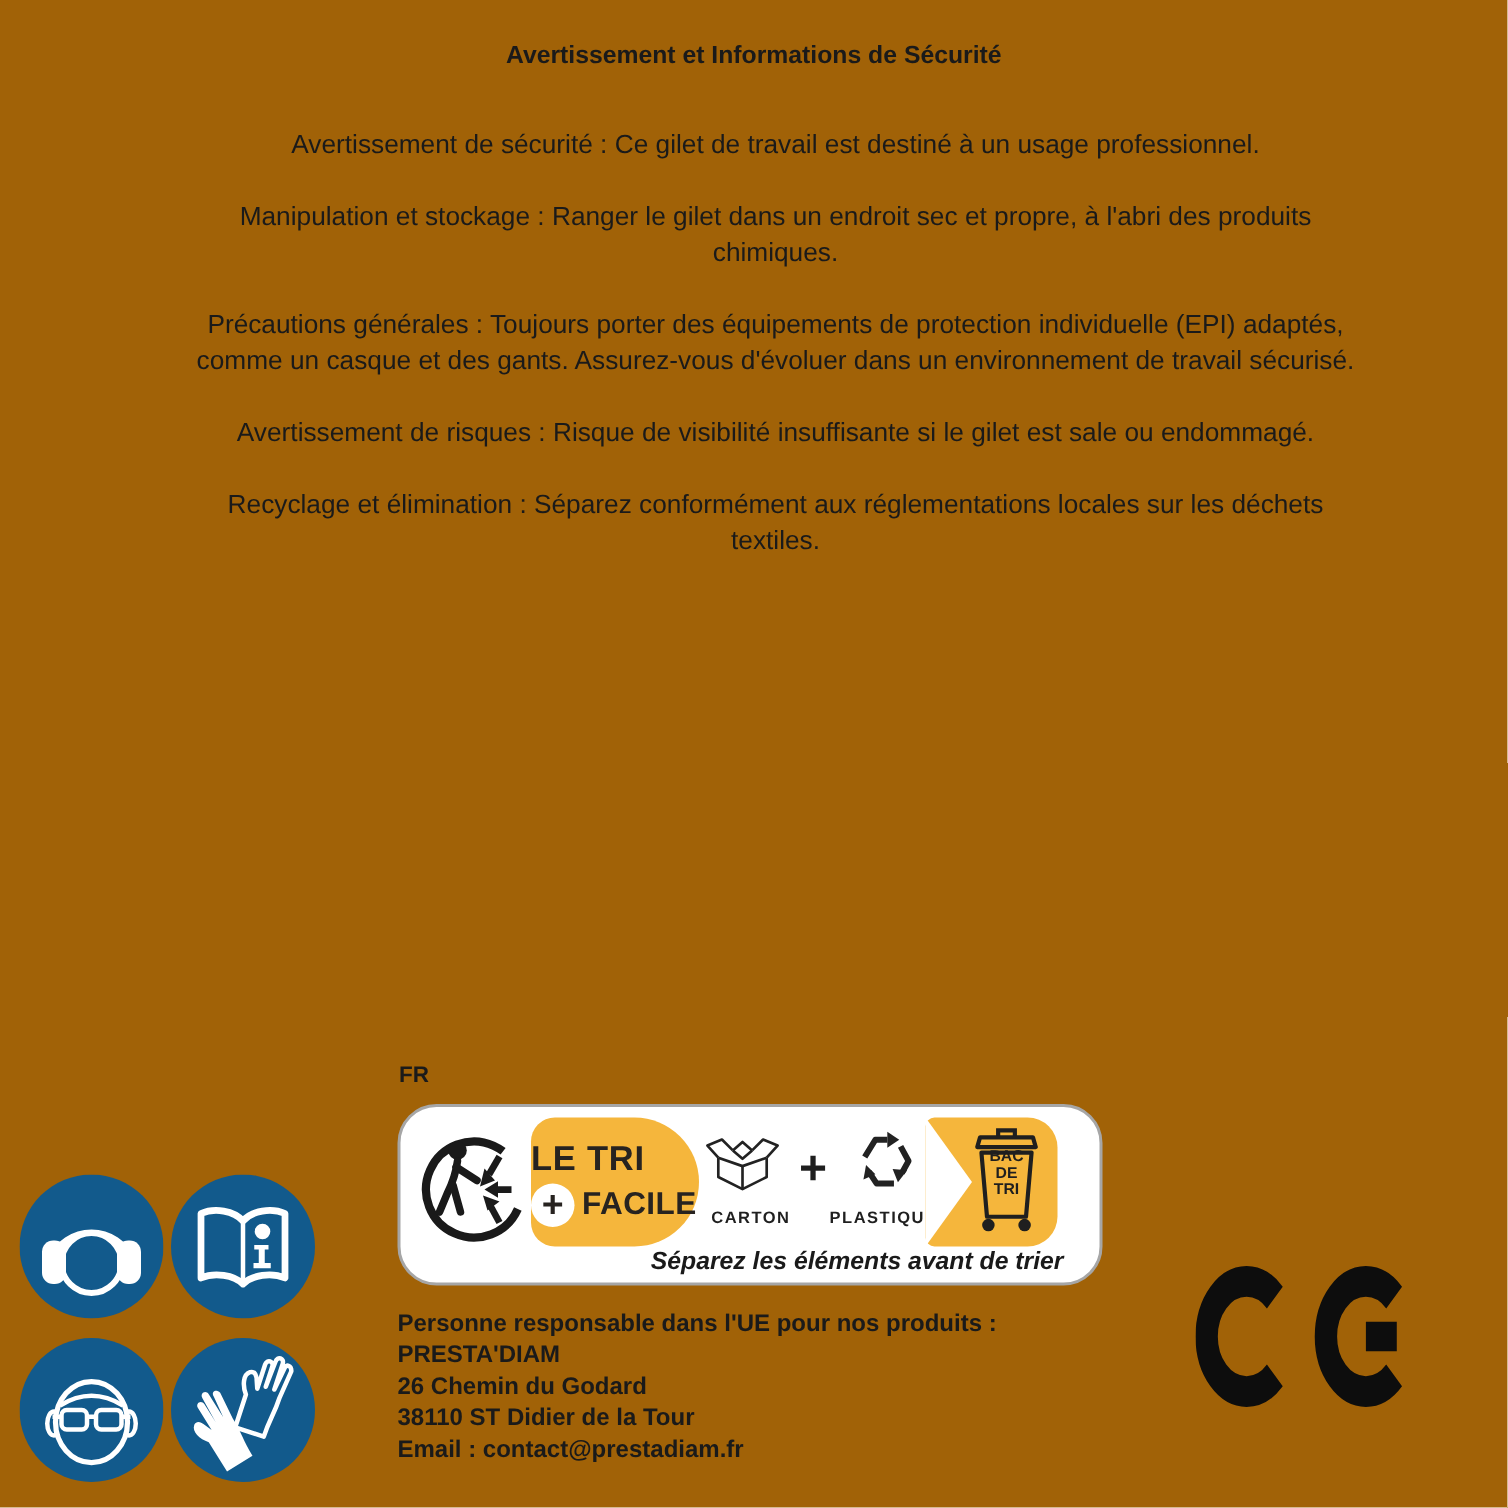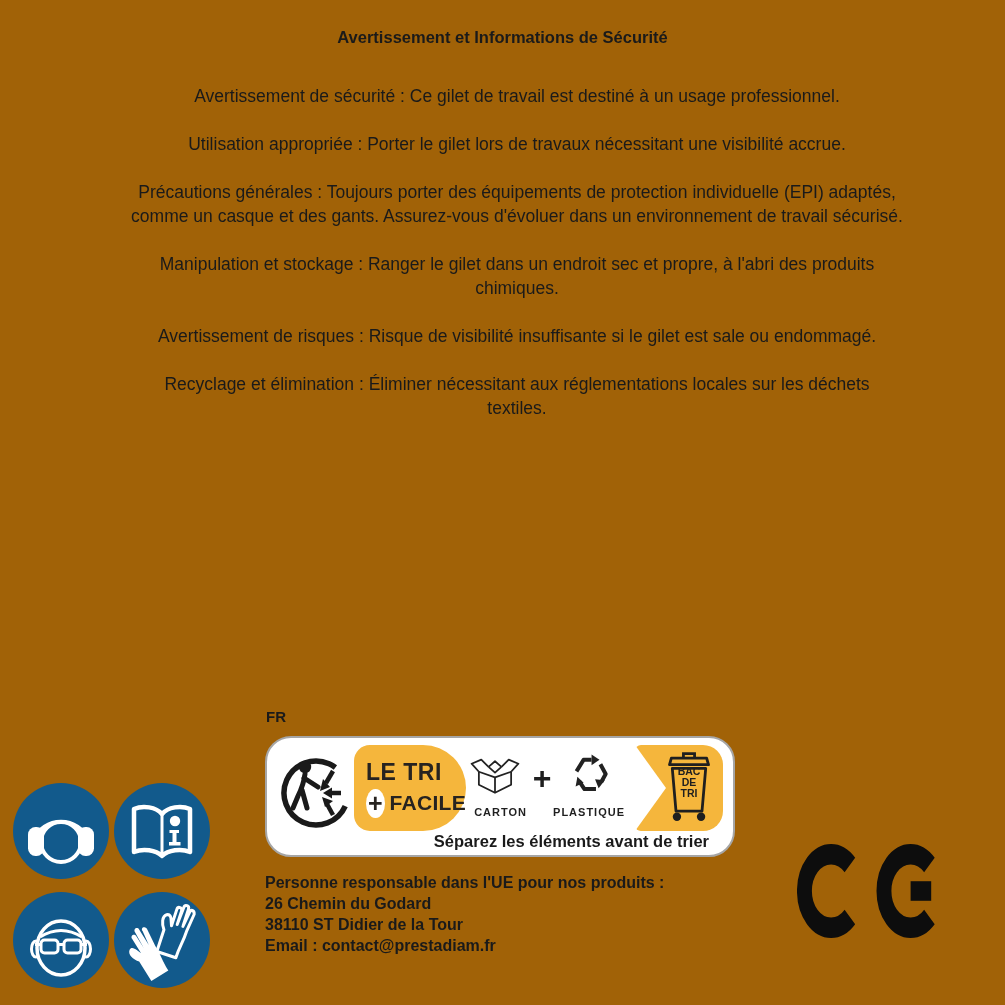--- a/index.html
+++ b/index.html
@@ -13,65 +13,64 @@
   
   .ppe{position:absolute;width:96px;height:96px;}
   .ppe svg{display:block;width:96px;height:96px;}
 
   
   .fr-code{position:absolute;left:266px;top:708px;font-size:15px;font-weight:bold;}
   .tri-label{position:absolute;left:265px;top:736px;width:470px;height:121px;background:#fff;
              border:2px solid #a6a6a6;border-radius:26px;box-sizing:border-box;}
   .triman{position:absolute;left:12px;top:8px;width:74px;height:90px;}
   .band-left{position:absolute;left:87px;top:7px;width:112px;height:86px;background:#f5b63c;
-             border-radius:20px 54px 54px 20px;padding-left:12px;box-sizing:border-box;
+             border-radius:20px 54px 54px 20px;box-sizing:border-box;
              display:flex;flex-direction:column;justify-content:center;}
   .tri-word1{font-size:23px;font-weight:bold;color:#272320;letter-spacing:.5px;}
   .tri-row2{display:flex;align-items:center;margin-top:3px;}
   .plus-circle{width:29px;height:29px;border-radius:50%;background:#fff;color:#272320;
                font-size:25px;font-weight:bold;line-height:29px;text-align:center;margin-right:5px;}
   .tri-word2{font-size:21px;font-weight:bold;color:#272320;letter-spacing:.3px;}
   .mat-icon{position:absolute;}
   .mat-label{position:absolute;font-size:11px;font-weight:bold;letter-spacing:1px;text-align:right;color:#1f1f1f;}
   .mid-plus{position:absolute;left:258px;top:22px;width:34px;text-align:center;
             font-size:32px;font-weight:bold;color:#1f1f1f;}
-  .band-right{position:absolute;left:368px;top:7px;width:88px;height:86px;background:#f5b63c;
+  .band-right{position:absolute;left:350px;top:7px;width:88px;height:86px;background:#f5b63c;
               border-radius:6px 20px 20px 6px;}
   .band-right::before{content:"";position:absolute;left:0;top:0;width:0;height:0;
               border-top:43px solid transparent;border-bottom:43px solid transparent;
               border-left:31px solid #ffffff;}
   .bin-svg{position:absolute;left:28px;top:5px;width:52px;height:74px;}
   .bin-text{position:absolute;left:28px;top:21px;width:52px;text-align:center;white-space:pre-line;
             font-size:10.5px;line-height:11px;font-weight:bold;color:#1f1f1f;}
-  .tagline{position:absolute;right:24px;top:94px;font-size:16.5px;font-weight:bold;color:#1a1a1a;}
+  .tagline{position:absolute;right:24px;top:94px;font-size:16.5px;font-style:italic;font-weight:bold;color:#1a1a1a;}
 
   
   .resp{position:absolute;left:265px;top:872px;width:470px;
         font-size:16px;line-height:21px;font-weight:bold;}
 
   
   .ce{position:absolute;left:797px;top:844px;width:142px;height:94px;}
   .ce svg{display:block;width:142px;height:94px;}
 </style>
 </head>
 <body>
 
 <div class="page">
 
   <div class="doc-title">Avertissement et Informations de Sécurité</div>
 
   <div class="doc-body">
     <p>Avertissement de sécurité : Ce gilet de travail est destiné à un usage professionnel.</p>
-    <p>Utilisation appropriée : Porter le gilet lors de travaux nécessitant une visibilité accrue.</p>
+    <p>Manipulation et stockage : Ranger le gilet dans un endroit sec et propre, à l'abri des produits
+chimiques.</p>
     <p>Précautions générales : Toujours porter des équipements de protection individuelle (EPI) adaptés,
 comme un casque et des gants. Assurez-vous d'évoluer dans un environnement de travail sécurisé.</p>
-    <p>Manipulation et stockage : Ranger le gilet dans un endroit sec et propre, à l'abri des produits
-chimiques.</p>
     <p>Avertissement de risques : Risque de visibilité insuffisante si le gilet est sale ou endommagé.</p>
-    <p>Recyclage et élimination : Éliminer nécessitant aux réglementations locales sur les déchets
+    <p>Recyclage et élimination : Séparez conformément aux réglementations locales sur les déchets
 textiles.</p>
   </div>
 
   <div class="ppe" style="left:13px;top:783px;">
     <svg viewBox="0 0 96 96">
       <circle cx="48" cy="48" r="48" fill="#125A8C"></circle>
       <path d="M23,58 A27,27 0 0 1 73,58" stroke="#fff" stroke-width="9" fill="none"></path>
       <circle cx="48" cy="59" r="20" fill="#125A8C" stroke="#fff" stroke-width="4"></circle>
       <rect x="15" y="44" width="16" height="29" rx="7.5" fill="#fff"></rect>
       <rect x="65" y="44" width="16" height="29" rx="7.5" fill="#fff"></rect>
@@ -174,20 +173,21 @@
       <div class="bin-text">BAC
 DE
 TRI</div>
     </div>
 
     <div class="tagline">Séparez les éléments avant de trier</div>
   </div>
 
   <div class="resp">
     <div>Personne responsable dans l'UE pour nos produits :</div>
+    <div>PRESTA'DIAM</div>
     <div>26 Chemin du Godard</div>
     <div>38110 ST Didier de la Tour</div>
     <div>Email : contact@prestadiam.fr</div>
   </div>
 
   <div class="ce">
     <svg viewBox="0 0 400 192" preserveAspectRatio="none">
       <path d="M149,43 A75,75 0 1 0 149,149" fill="none" stroke="#0d0d0d" stroke-width="42"></path>
       <path d="M373,43 A75,75 0 1 0 373,149" fill="none" stroke="#0d0d0d" stroke-width="42"></path>
       <path d="M320,96 H378" stroke="#0d0d0d" stroke-width="40"></path>

